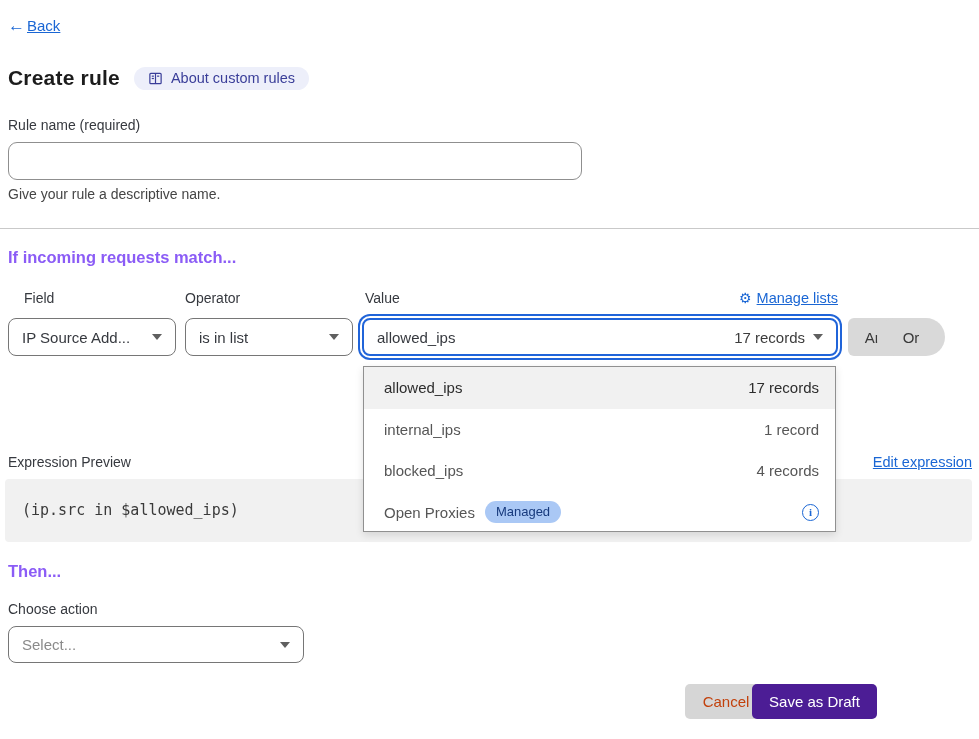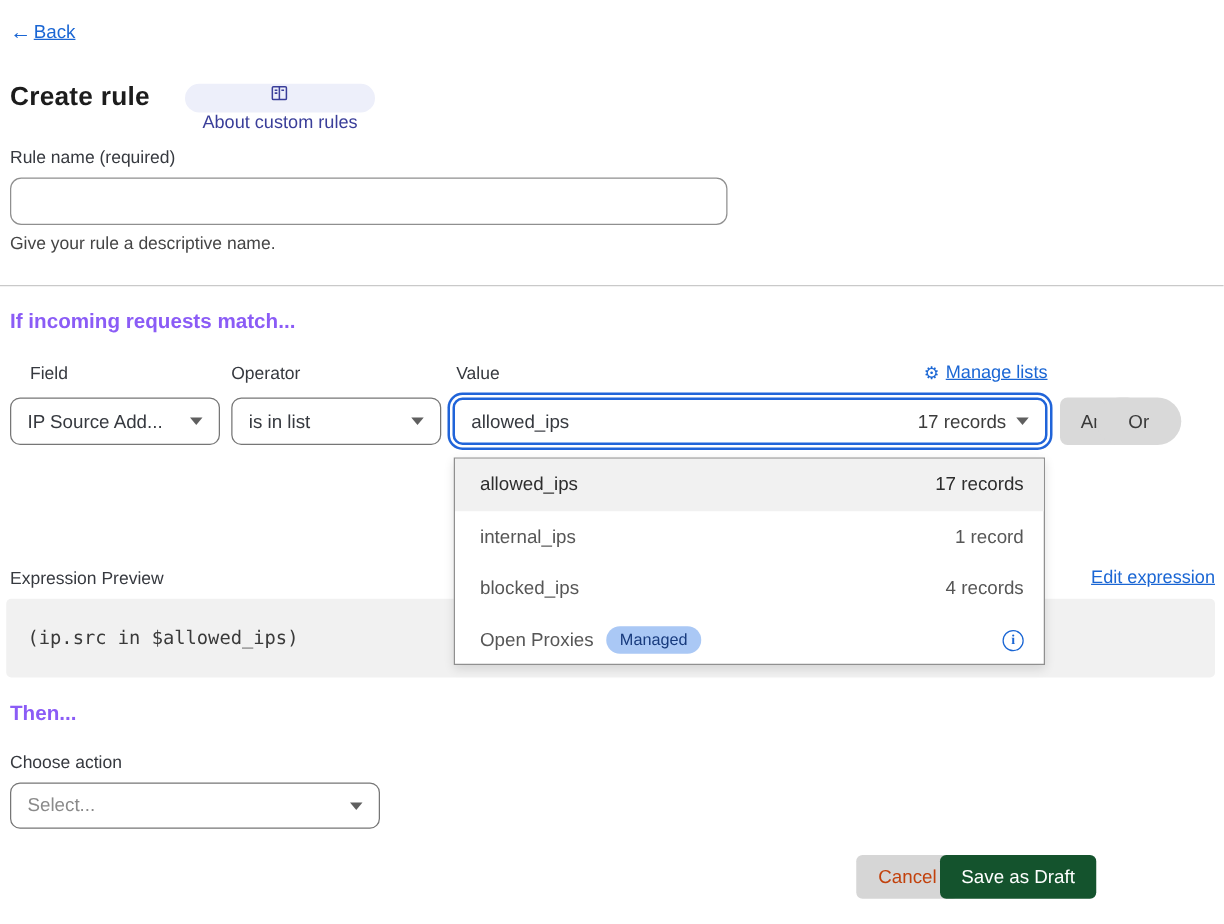--- a/index.html
+++ b/index.html
@@ -7,24 +7,24 @@
     font-family:"Liberation Sans","DejaVu Sans",sans-serif; color:#2a2a2a; }
   .stage { position:relative; width:979px; height:739px; overflow:hidden; }
 
   
   .link { color:#1a66d4; text-decoration:none; cursor:pointer; }
   .link .lbl { text-decoration:underline; }
 
   .back-link { position:absolute; left:8px; top:17px; font-size:15px; display:flex; align-items:center; gap:2px;}
   .back-arrow { font-size:17px; line-height:1; }
 
-  .title-row { position:absolute; left:8px; top:66px; display:flex; align-items:center; gap:28px; }
+  .title-row { position:absolute; left:8px; top:66px; display:flex; align-items:center; gap:14px; }
   .page-title { font-size:21px; font-weight:700; color:#1c1c1c; letter-spacing:.2px; }
   .about-badge { display:flex; align-items:center; gap:8px; background:#edeffa; color:#3a3e99;
-    border-radius:14px; height:23px; padding:0 14px; font-size:14.5px; cursor:pointer;flex-direction:column; }
+    border-radius:14px; height:23px; padding:0 14px; font-size:14.5px; cursor:pointer; }
 
   .field-label { position:absolute; font-size:14px; color:#36393f; }
   .helper { position:absolute; font-size:14px; color:#454545; }
 
   .text-input { position:absolute; left:8px; top:142px; width:574px; height:38px;
     border:1px solid #8f8f8f; border-radius:9px; background:#fff; font-size:15px; padding:0 12px;
     font-family:inherit; outline:none; }
 
   .divider { position:absolute; left:0; top:228px; width:979px; height:1px; background:#c9c9c9; }
 
@@ -64,21 +64,21 @@
   .expr-block { position:absolute; left:5px; top:479px; width:967px; height:63px; background:#f1f1f1;
     border-radius:4px; z-index:1; }
   .expr-code { position:absolute; left:17px; top:22px; font-family:"DejaVu Sans Mono",monospace;
     font-size:15px; color:#3a3a3a; }
 
   .action-select { left:8px; top:626px; width:296px; height:37px; }
 
   .btn { position:absolute; top:684px; height:35px; border:none; border-radius:5px; font-size:15px;
     font-family:inherit; cursor:pointer; }
   .btn-gray { background:#d6d6d6; color:#c2410c;margin-left:25px; }
-  .btn-blue { background:#14532d; color:#ffffff; }
+  .btn-blue { background:#4c1d95; color:#ffffff; }
   .cancel-btn { left:660px; width:82px; }
   .save-btn { left:752px; width:125px; }
   .deploy-btn { left:888px; width:84px; }
 
   .book-icon svg { display:block; }
 </style>
 </head>
 <body>
 
 <div class="stage">

